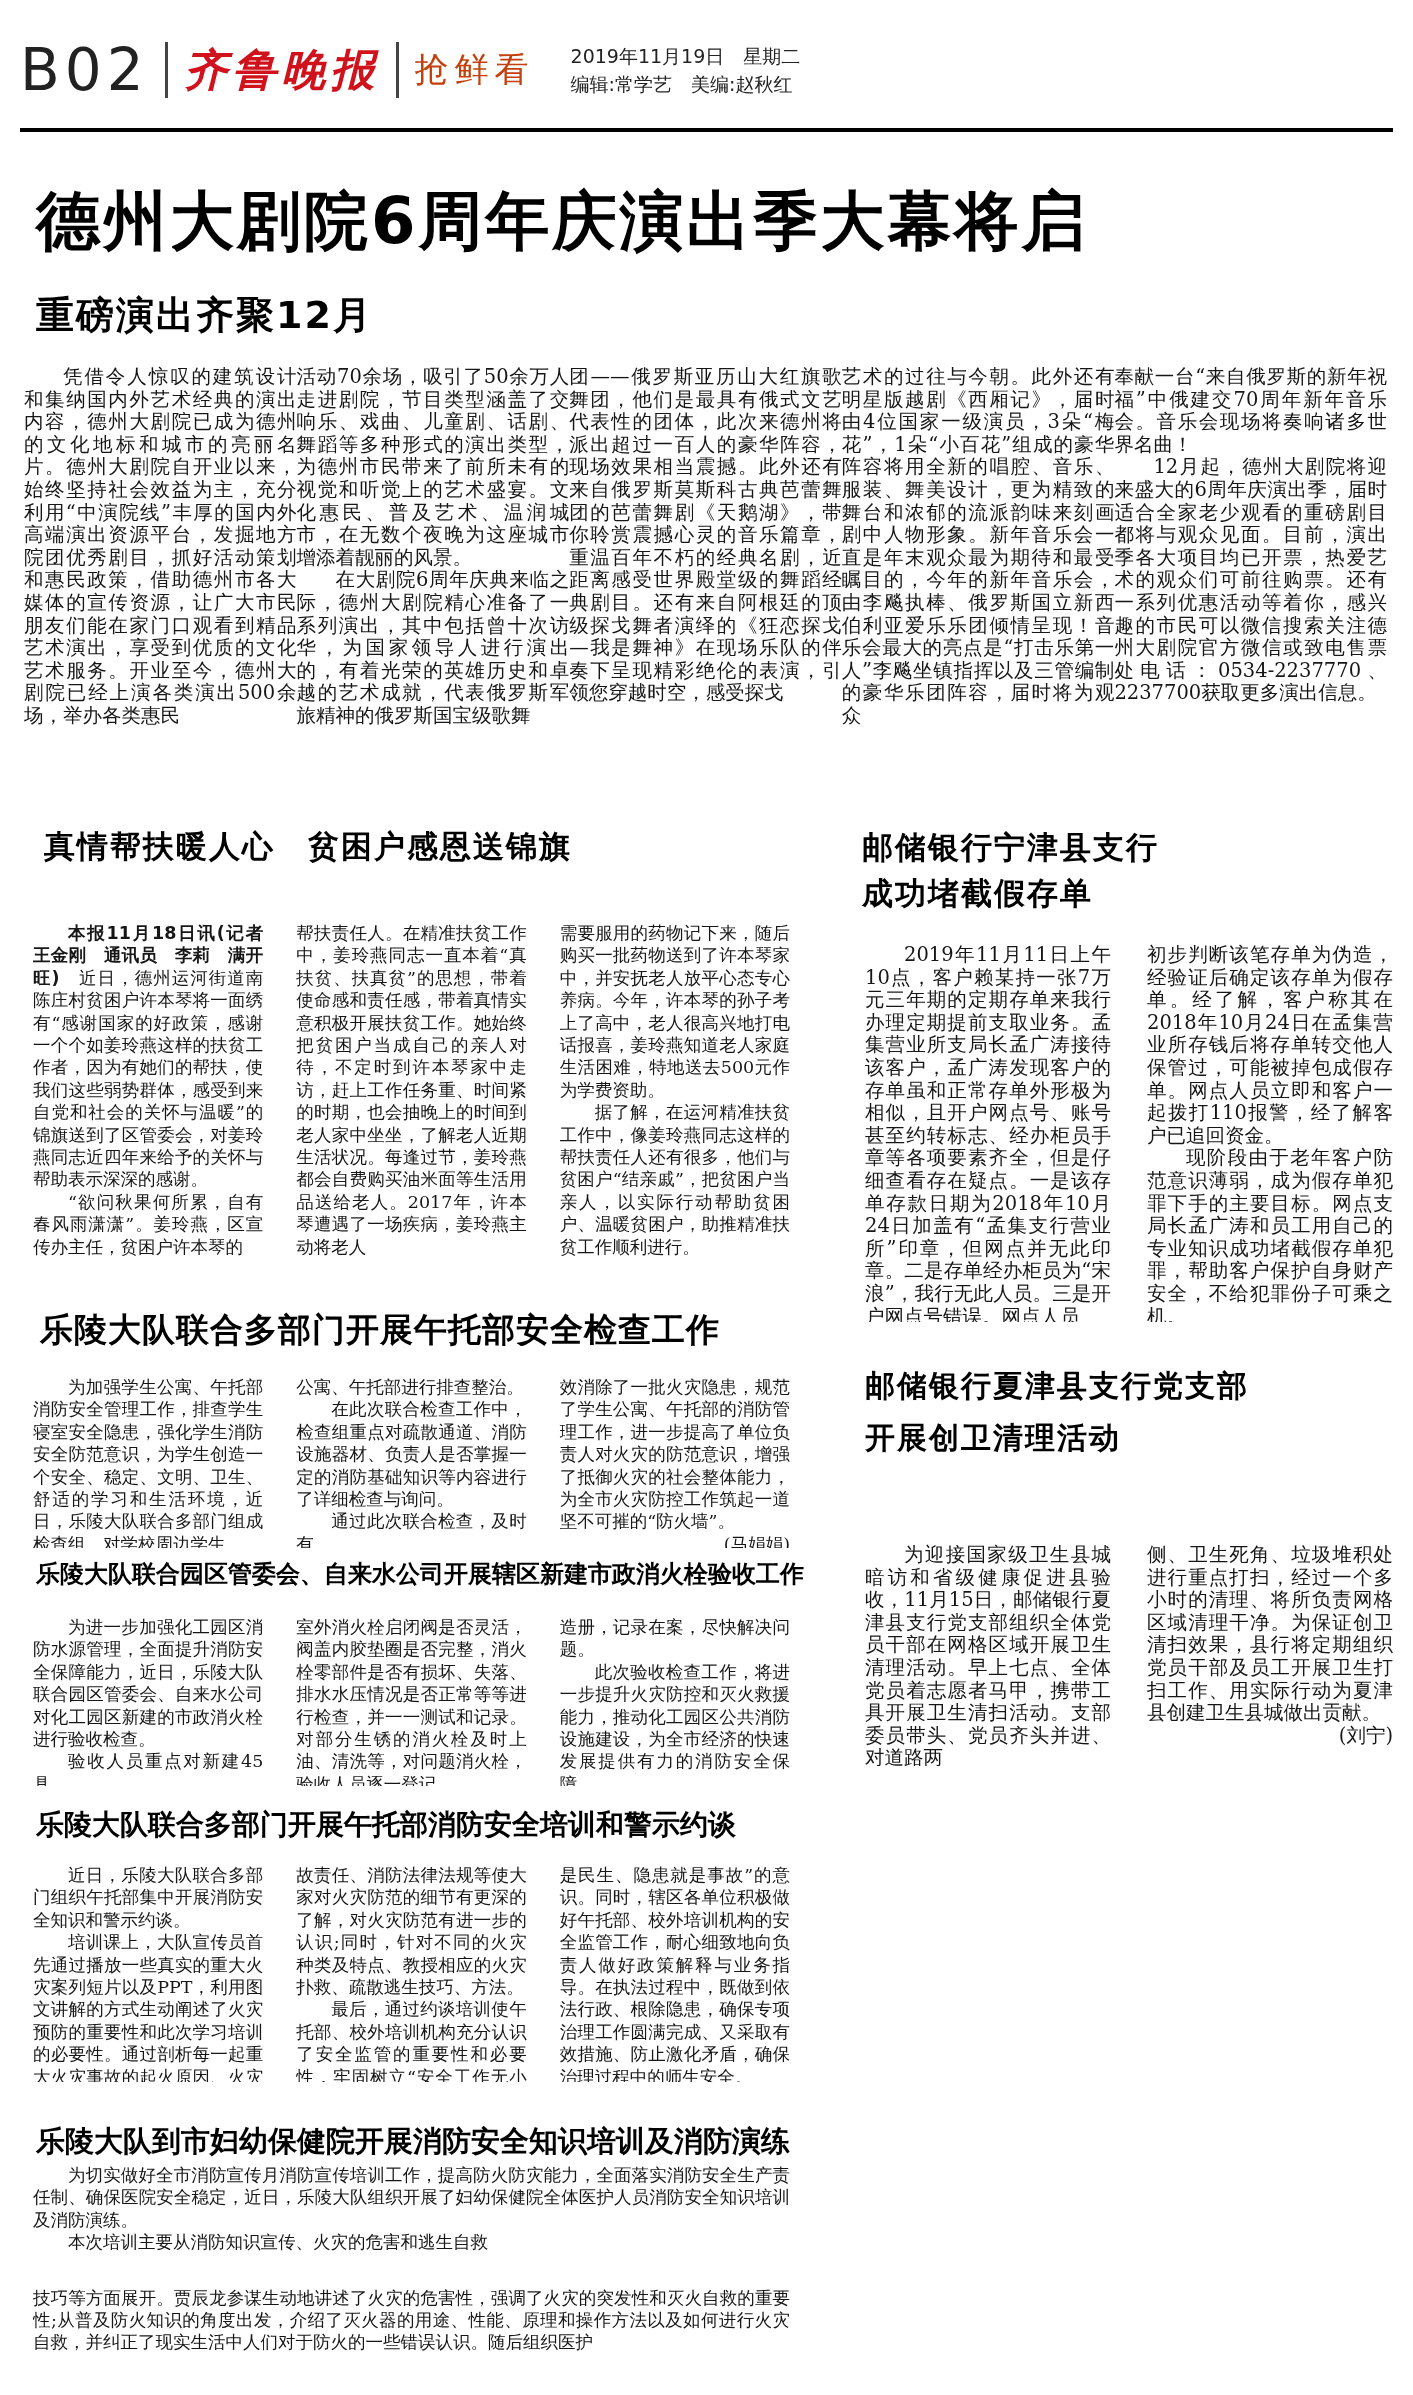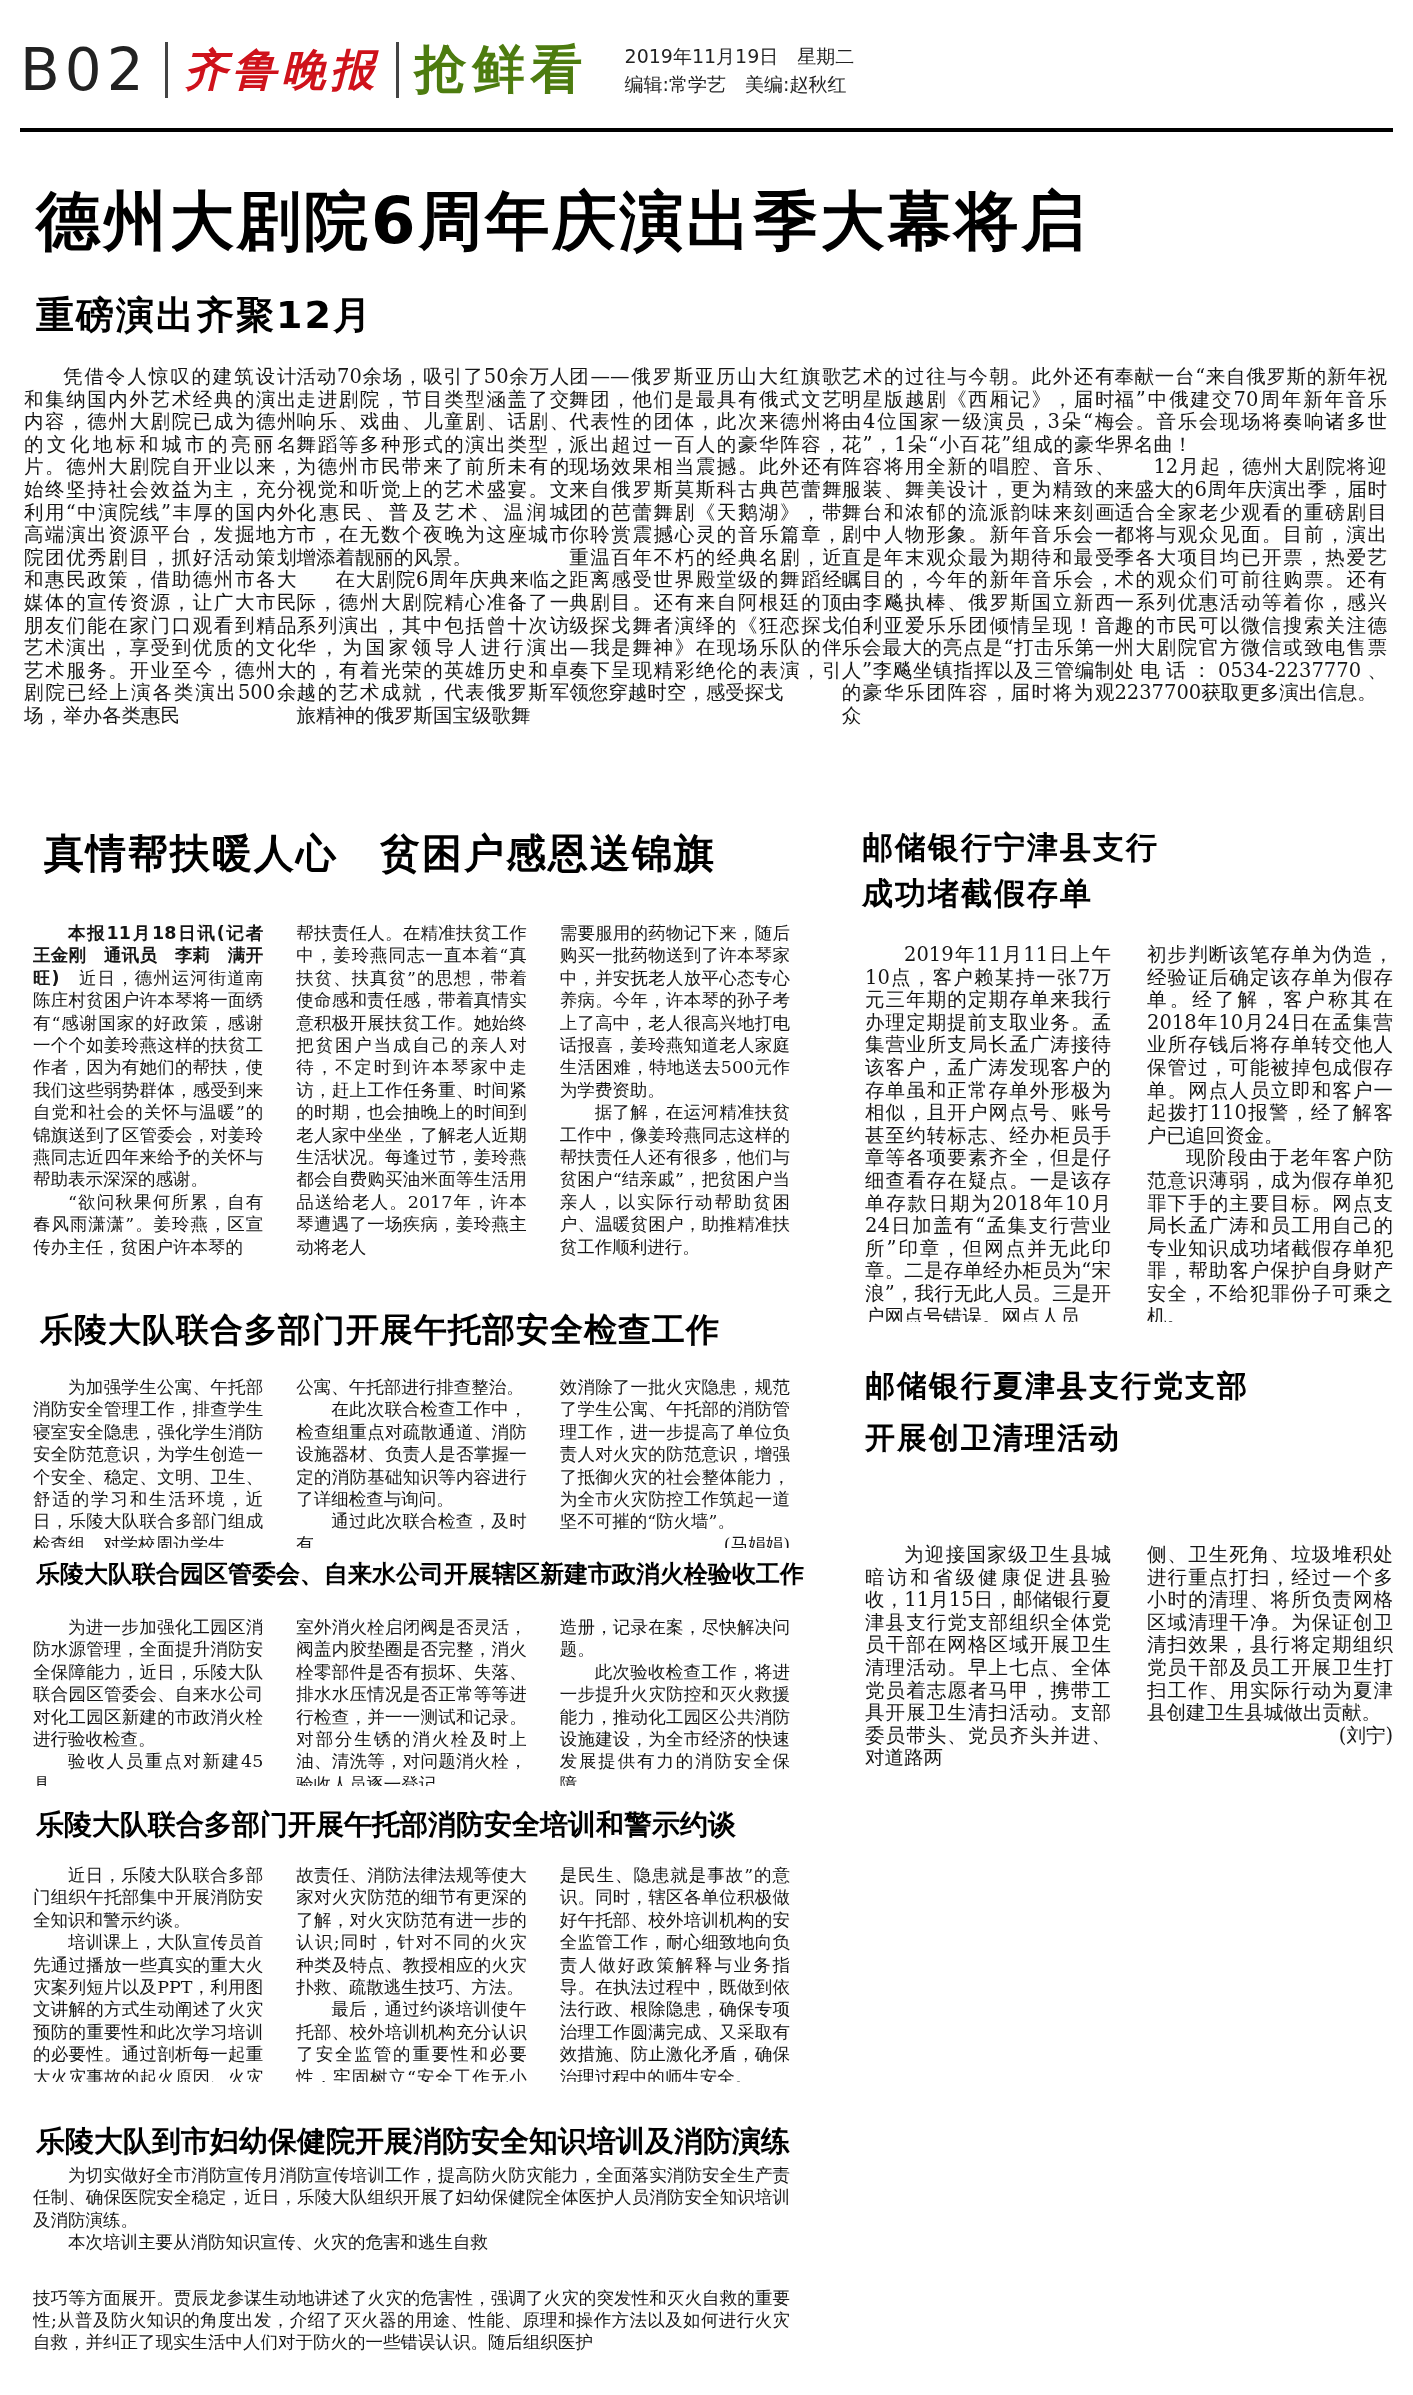--- a/index.html
+++ b/index.html
@@ -5,21 +5,21 @@
   html,body{margin:0;padding:0;background:#e9e9e9;}
   .page{position:relative;width:1413px;height:2395px;background:#ffffff;color:#161616;
         font-family:"DejaVu Serif",serif;overflow:hidden;}
   
   .masthead{position:absolute;left:20px;top:12px;width:1373px;height:116px;
             border-bottom:4px solid #000;display:flex;align-items:center;}
   .pcode{font-family:"DejaVu Sans",sans-serif;font-size:58px;letter-spacing:5px;color:#222;font-weight:400;}
   .vrule{display:inline-block;width:3px;height:56px;background:#444;margin:0 16px;}
   .logo{font-family:"DejaVu Serif",serif;font-style:italic;font-weight:bold;
         font-size:44px;color:#cf121b;letter-spacing:5px;}
-  .secname{font-family:"DejaVu Sans",sans-serif;font-size:52px;font-weight:bold;letter-spacing:6px;color:#4d7c0f;}
+  .secname{font-family:"DejaVu Sans",sans-serif;font-size:34px;font-weight:normal;letter-spacing:6px;color:#c2410c;}
   .dateblock{margin-left:36px;font-family:"DejaVu Sans",sans-serif;font-size:19px;
              line-height:28px;color:#222;align-self:center;}
   
   .h-main{position:absolute;left:36px;top:178px;margin:0;font-family:"DejaVu Sans",sans-serif;
           font-size:64px;font-weight:bold;letter-spacing:3px;white-space:nowrap;color:#000;}
   .h-sub{position:absolute;left:36px;top:290px;margin:0;font-family:"DejaVu Sans",sans-serif;
          font-size:38px;font-weight:bold;letter-spacing:2px;color:#000;}
   .h-sec{position:absolute;margin:0;font-family:"DejaVu Sans",sans-serif;font-weight:bold;
          white-space:nowrap;color:#000;}
   .h-bank{position:absolute;margin:0;font-family:"DejaVu Sans",sans-serif;font-weight:bold;
@@ -69,21 +69,21 @@
           <p>艺术的过往与今朝。此外还有明星版越剧《西厢记》，届时由4位国家一级演员，3朵“梅花”，1朵“小百花”组成的豪华阵容将用全新的唱腔、音乐、服装、舞美设计，更为精致的舞台和浓郁的流派韵味来刻画剧中人物形象。新年音乐会一直是年末观众最为期待和最受瞩目的，今年的新年音乐会，由李飚执棒、俄罗斯国立新西伯利亚爱乐乐团倾情呈现！音乐会最大的亮点是“打击乐第一人”李飚坐镇指挥以及三管编制的豪华乐团阵容，届时将为观众</p>
         </div>
         <div class="col">
           <p>奉献一台“来自俄罗斯的新年祝福”中俄建交70周年新年音乐会。音乐会现场将奏响诸多世界名曲！</p>
           <p class="ind">12月起，德州大剧院将迎来盛大的6周年庆演出季，届时适合全家老少观看的重磅剧目都将与观众见面。目前，演出季各大项目均已开票，热爱艺术的观众们可前往购票。还有一系列优惠活动等着你，感兴趣的市民可以微信搜索关注德州大剧院官方微信或致电售票处电话：0534-2237770、2237700获取更多演出信息。</p>
         </div>
       </div>
   </article>
 
   <article>
-    <h1 class="h-sec" style="left:44px;top:826px;font-size:40px;letter-spacing:2px;">真情帮扶暖人心　贫困户感恩送锦旗</h1>
+    <h1 class="h-sec" style="left:44px;top:826px;font-size:31px;letter-spacing:2px;">真情帮扶暖人心　贫困户感恩送锦旗</h1>
     <div class="cols f17" style="left:33px;top:922px;width:757px;height:372px;gap:33px;">
         <div class="col">
           <p class="ind"><b>本报11月18日讯(记者 王金刚　通讯员　李莉　满开旺)</b>　近日，德州运河街道南陈庄村贫困户许本琴将一面绣有“感谢国家的好政策，感谢一个个如姜玲燕这样的扶贫工作者，因为有她们的帮扶，使我们这些弱势群体，感受到来自党和社会的关怀与温暖”的锦旗送到了区管委会，对姜玲燕同志近四年来给予的关怀与帮助表示深深的感谢。</p>
           <p class="ind">“欲问秋果何所累，自有春风雨潇潇”。姜玲燕，区宣传办主任，贫困户许本琴的</p>
         </div>
         <div class="col">
           <p>帮扶责任人。在精准扶贫工作中，姜玲燕同志一直本着“真扶贫、扶真贫”的思想，带着使命感和责任感，带着真情实意积极开展扶贫工作。她始终把贫困户当成自己的亲人对待，不定时到许本琴家中走访，赶上工作任务重、时间紧的时期，也会抽晚上的时间到老人家中坐坐，了解老人近期生活状况。每逢过节，姜玲燕都会自费购买油米面等生活用品送给老人。2017年，许本琴遭遇了一场疾病，姜玲燕主动将老人</p>
         </div>
         <div class="col">
           <p>需要服用的药物记下来，随后购买一批药物送到了许本琴家中，并安抚老人放平心态专心养病。今年，许本琴的孙子考上了高中，老人很高兴地打电话报喜，姜玲燕知道老人家庭生活困难，特地送去500元作为学费资助。</p>

